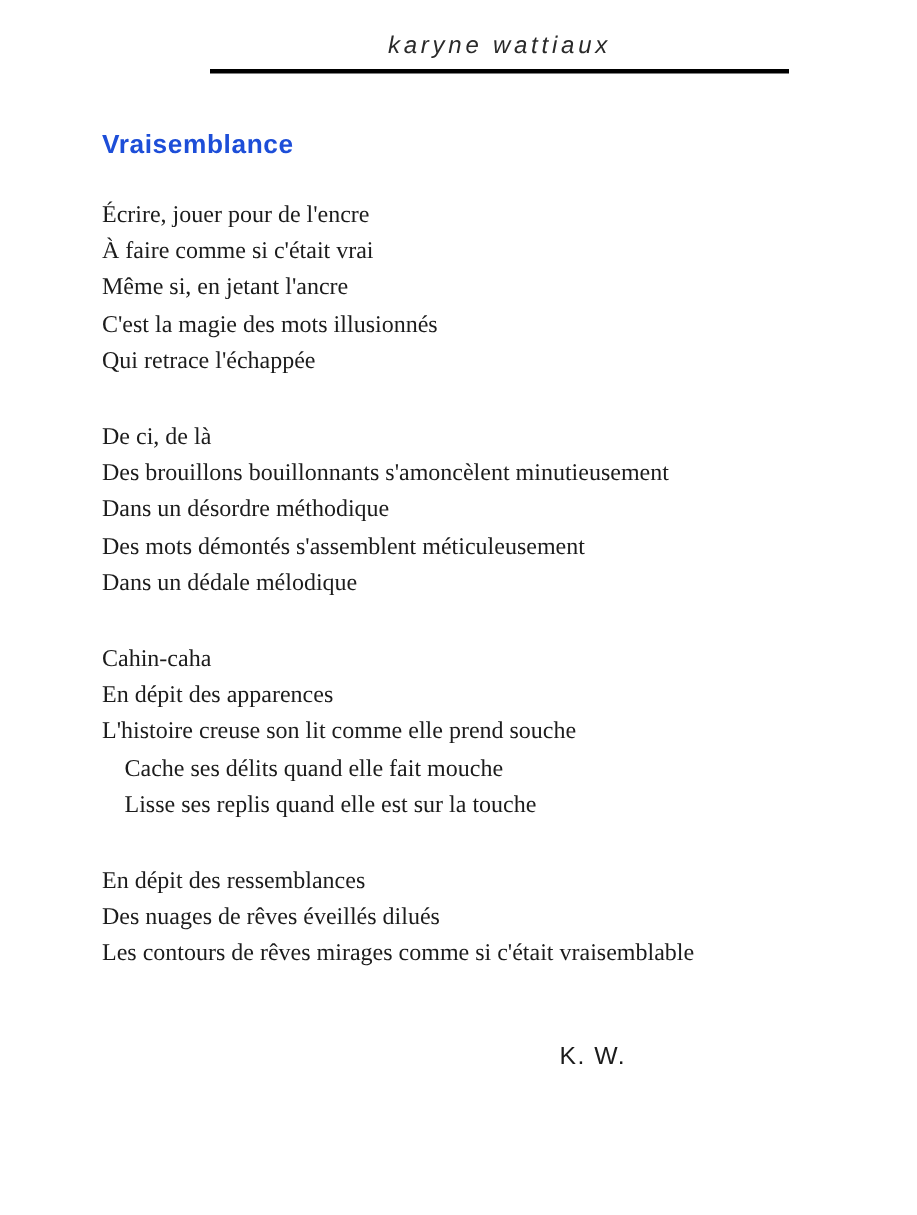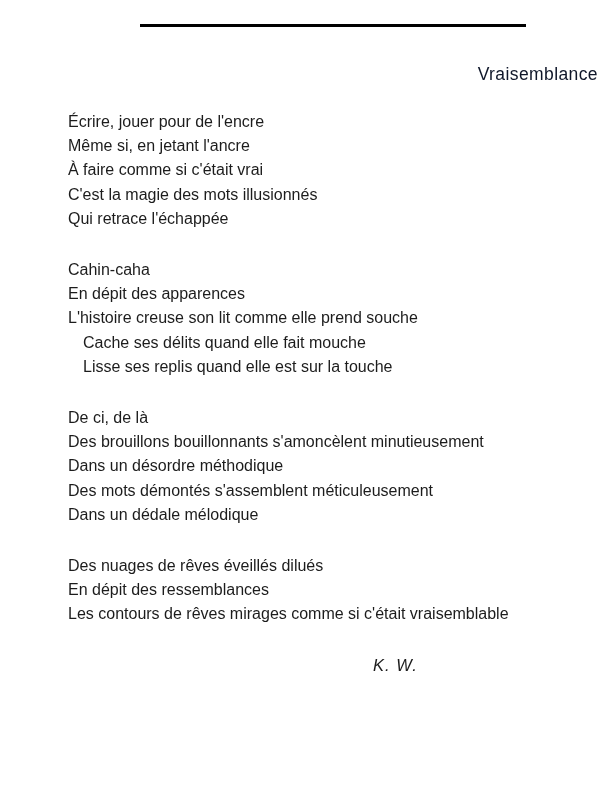--- a/index.html
+++ b/index.html
@@ -35,91 +35,92 @@
   }
   .header-rule {
     width: 386px;
     height: 2.5px;
     background: #000000;
     border: none;
     margin: 4px auto 0 auto;
   }
   .page-title {
     margin-top: 37px;
-    text-align: right;
-    font-weight: normal;
+    text-align: left;
+    font-weight: bold;
     font-size: 17.5px;
     letter-spacing: 0.4px;
-    color: #0f172a;
+    color: #1d4ed8;
     line-height: 20px;
   }
   .poem {
     margin-top: 26px;
     font-size: 16px;
     line-height: 24.4px;
   }
   .stanza {
     margin: 0 0 26px 0;
   }
   .poem-line {
     white-space: nowrap;
+    font-family: Liberation Serif, serif;
   }
   .poem-line.indented {
     padding-left: 15px;
   }
   .signature {
-    margin-top: 27px;
+    margin-top: 44px;
     padding-left: 305px;
-    font-style: italic;
     font-size: 16.5px;
     letter-spacing: 1px;
     color: #1c1c1c;
     line-height: 22px;
   }
 </style>
 </head>
 <body>
 
 <div class="page">
   <div class="content">
 
+    <div class="author">karyne wattiaux</div>
 
     <div class="header-rule"></div>
 
     <div class="page-title">Vraisemblance</div>
 
     <div class="poem">
 
       <div class="stanza">
         <div class="poem-line">Écrire, jouer pour de l'encre</div>
+        <div class="poem-line">À faire comme si c'était vrai</div>
         <div class="poem-line">Même si, en jetant l'ancre</div>
-        <div class="poem-line">À faire comme si c'était vrai</div>
         <div class="poem-line">C'est la magie des mots illusionnés</div>
         <div class="poem-line">Qui retrace l'échappée</div>
+      </div>
+
+      <div class="stanza">
+        <div class="poem-line">De ci, de là</div>
+        <div class="poem-line">Des brouillons bouillonnants s'amoncèlent minutieusement</div>
+        <div class="poem-line">Dans un désordre méthodique</div>
+        <div class="poem-line">Des mots démontés s'assemblent méticuleusement</div>
+        <div class="poem-line">Dans un dédale mélodique</div>
       </div>
 
       <div class="stanza">
         <div class="poem-line">Cahin-caha</div>
         <div class="poem-line">En dépit des apparences</div>
         <div class="poem-line">L'histoire creuse son lit comme elle prend souche</div>
         <div class="poem-line indented">Cache ses délits quand elle fait mouche</div>
         <div class="poem-line indented">Lisse ses replis quand elle est sur la touche</div>
       </div>
 
       <div class="stanza">
-        <div class="poem-line">De ci, de là</div>
-        <div class="poem-line">Des brouillons bouillonnants s'amoncèlent minutieusement</div>
-        <div class="poem-line">Dans un désordre méthodique</div>
-        <div class="poem-line">Des mots démontés s'assemblent méticuleusement</div>
-        <div class="poem-line">Dans un dédale mélodique</div>
-      </div>
-
-      <div class="stanza">
+        <div class="poem-line">En dépit des ressemblances</div>
         <div class="poem-line">Des nuages de rêves éveillés dilués</div>
-        <div class="poem-line">En dépit des ressemblances</div>
         <div class="poem-line">Les contours de rêves mirages comme si c'était vraisemblable</div>
       </div>
 
     </div>
 
     <div class="signature">K. W.</div>
 
   </div>
 </div>
 

